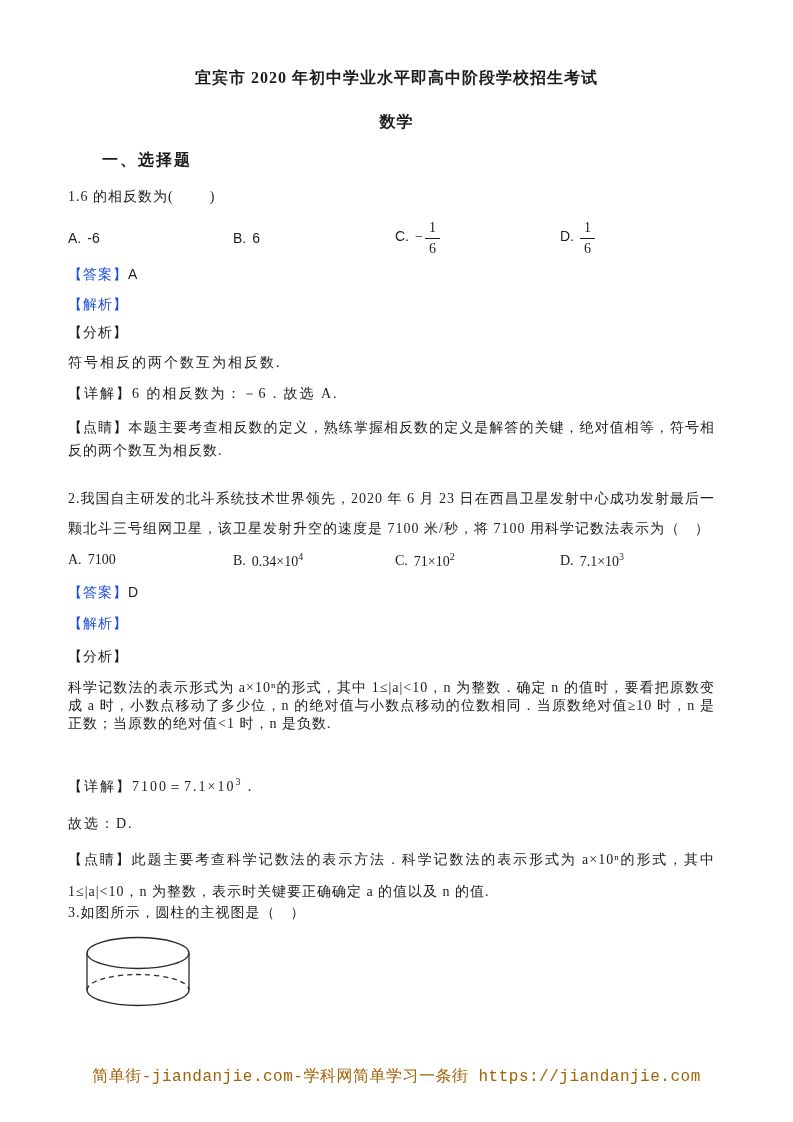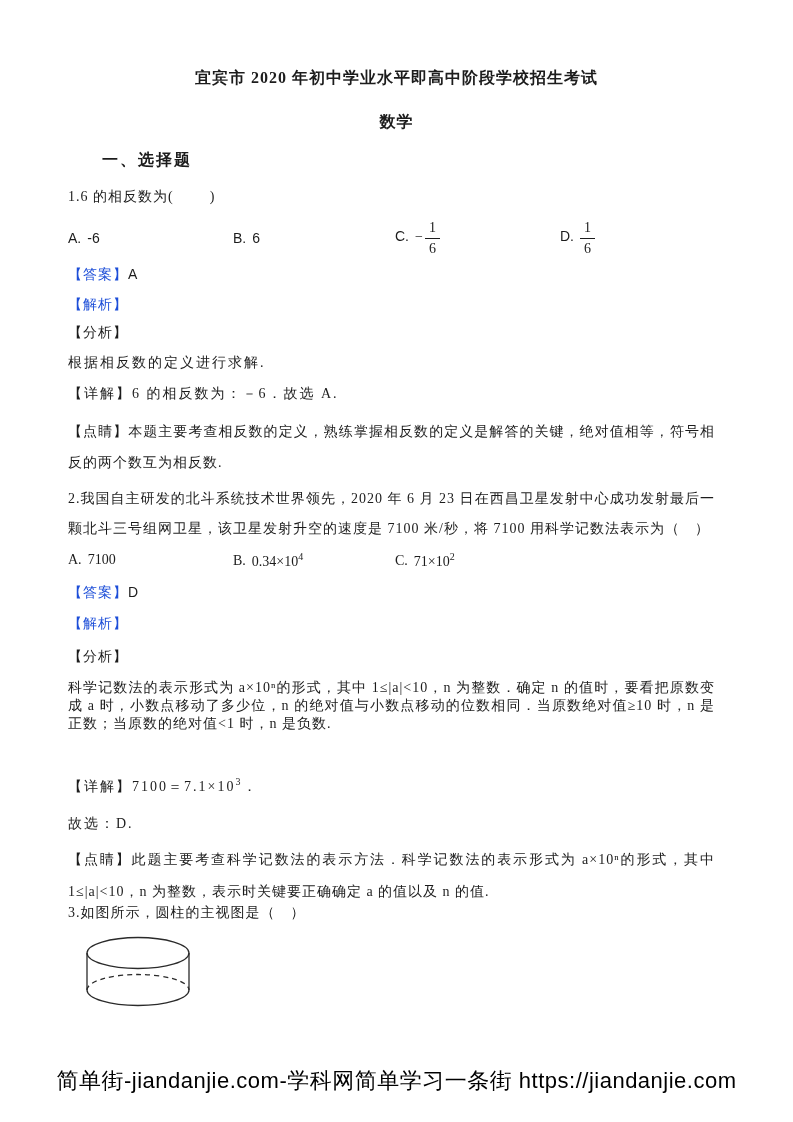--- a/index.html
+++ b/index.html
@@ -6,33 +6,33 @@
   body{
     width:793px;height:1122px;background:#ffffff;position:relative;
     font-family:"Liberation Serif","DejaVu Serif",serif;
     color:#1c1c1c;font-size:14px;
   }
   .abs{position:absolute;}
   .center{left:0;right:0;text-align:center;}
   .doc-title{font-size:16px;font-weight:700;letter-spacing:1px;}
   .sec-head{font-size:16px;font-weight:700;letter-spacing:2px;}
   .line{left:68px;right:78px;letter-spacing:1px;white-space:pre-wrap;}
-  .just{text-align:justify;text-justify:inter-character;line-height:31px;letter-spacing:1px;}
+  .just{text-align:justify;text-justify:inter-character;line-height:23px;letter-spacing:1px;}
   .blue{color:#1d4ed8;}
   .sans{font-family:"Liberation Sans","DejaVu Sans",sans-serif;}
   .opt-row{left:68px;right:40px;display:grid;grid-template-columns:165px 162px 165px 1fr;align-items:center;}
   .opt{white-space:nowrap;}
   .opt .opt-label{margin-right:6px;}
   .frac{display:inline-block;vertical-align:middle;text-align:center;line-height:1.1;}
   .frac .num{display:block;border-bottom:1px solid #1c1c1c;padding:0 4px 2px;}
   .frac .den{display:block;padding-top:2px;}
   .minus{margin-right:2px;}
   sup{font-size:10px;}
-  .footer{left:0;right:0;text-align:center;color:#000000;font-size:22px;
-    font-family:Liberation Sans, sans-serif;letter-spacing:0.5px;}
+  .footer{left:0;right:0;text-align:center;color:#a16207;font-size:16px;
+    font-family:Liberation Mono, monospace;letter-spacing:0.5px;}
   .figure svg{display:block;}
 </style>
 </head>
 <body>
 
 <div class="abs center doc-title" style="top:68px;">宜宾市 2020 年初中学业水平即高中阶段学校招生考试</div>
 <div class="abs center doc-title" style="top:112px;">数学</div>
 
 <div class="abs sec-head" style="top:150px;left:68px;margin-left:34px;">一、选择题</div>
 
@@ -45,30 +45,31 @@
     <span class="opt-label sans">C.</span><span class="minus">−</span><span class="frac"><span class="num">1</span><span class="den">6</span></span>
   </span>
   <span class="opt">
     <span class="opt-label sans">D.</span><span class="frac"><span class="num">1</span><span class="den">6</span></span>
   </span>
 </div>
 
 <div class="abs line" style="top:266px;"><span class="blue">【答案】</span><span class="sans">A</span></div>
 <div class="abs line blue" style="top:296px;">【解析】</div>
 <div class="abs line" style="top:324px;">【分析】</div>
-<div class="abs line" style="top:354px;letter-spacing:2px;">根据相反数的定义进行求解.</div>
+<div class="abs line" style="top:354px;letter-spacing:2px;">符号相反的两个数互为相反数.</div>
 <div class="abs line" style="top:385px;letter-spacing:2px;">【详解】6 的相反数为：－6．故选 A.</div>
 <div class="abs line just" style="top:416px;">【点睛】本题主要考查相反数的定义，熟练掌握相反数的定义是解答的关键，绝对值相等，符号相反的两个数互为相反数.</div>
 
 <div class="abs line just" style="top:484px;line-height:30px;">2.我国自主研发的北斗系统技术世界领先，2020 年 6 月 23 日在西昌卫星发射中心成功发射最后一颗北斗三号组网卫星，该卫星发射升空的速度是 7100 米/秒，将 7100 用科学记数法表示为（　）</div>
 
 <div class="abs opt-row" style="top:548px;height:24px;">
   <span class="opt"><span class="opt-label">A.</span><span>7100</span></span>
   <span class="opt"><span class="opt-label">B.</span><span>0.34×10</span><sup>4</sup></span>
   <span class="opt"><span class="opt-label">C.</span><span>71×10</span><sup>2</sup></span>
+  <span class="opt"><span class="opt-label">D.</span><span>7.1×10</span><sup>3</sup></span>
 </div>
 
 <div class="abs line" style="top:584px;"><span class="blue">【答案】</span><span class="sans">D</span></div>
 <div class="abs line blue" style="top:615px;">【解析】</div>
 <div class="abs line" style="top:648px;">【分析】</div>
 <div class="abs line just" style="top:679px;line-height:18px;">科学记数法的表示形式为 a×10ⁿ的形式，其中 1≤|a|&lt;10，n 为整数．确定 n 的值时，要看把原数变成 a 时，小数点移动了多少位，n 的绝对值与小数点移动的位数相同．当原数绝对值≥10 时，n 是正数；当原数的绝对值&lt;1 时，n 是负数.</div>
 <div class="abs line" style="top:776px;letter-spacing:2px;"><span>【详解】7100＝7.1×10</span><sup>3</sup><span>．</span></div>
 <div class="abs line" style="top:815px;letter-spacing:2px;">故选：D.</div>
 <div class="abs line just" style="top:844px;line-height:32px;">【点睛】此题主要考查科学记数法的表示方法．科学记数法的表示形式为 a×10ⁿ的形式，其中 1≤|a|&lt;10，n 为整数，表示时关键要正确确定 a 的值以及 n 的值.</div>
 

